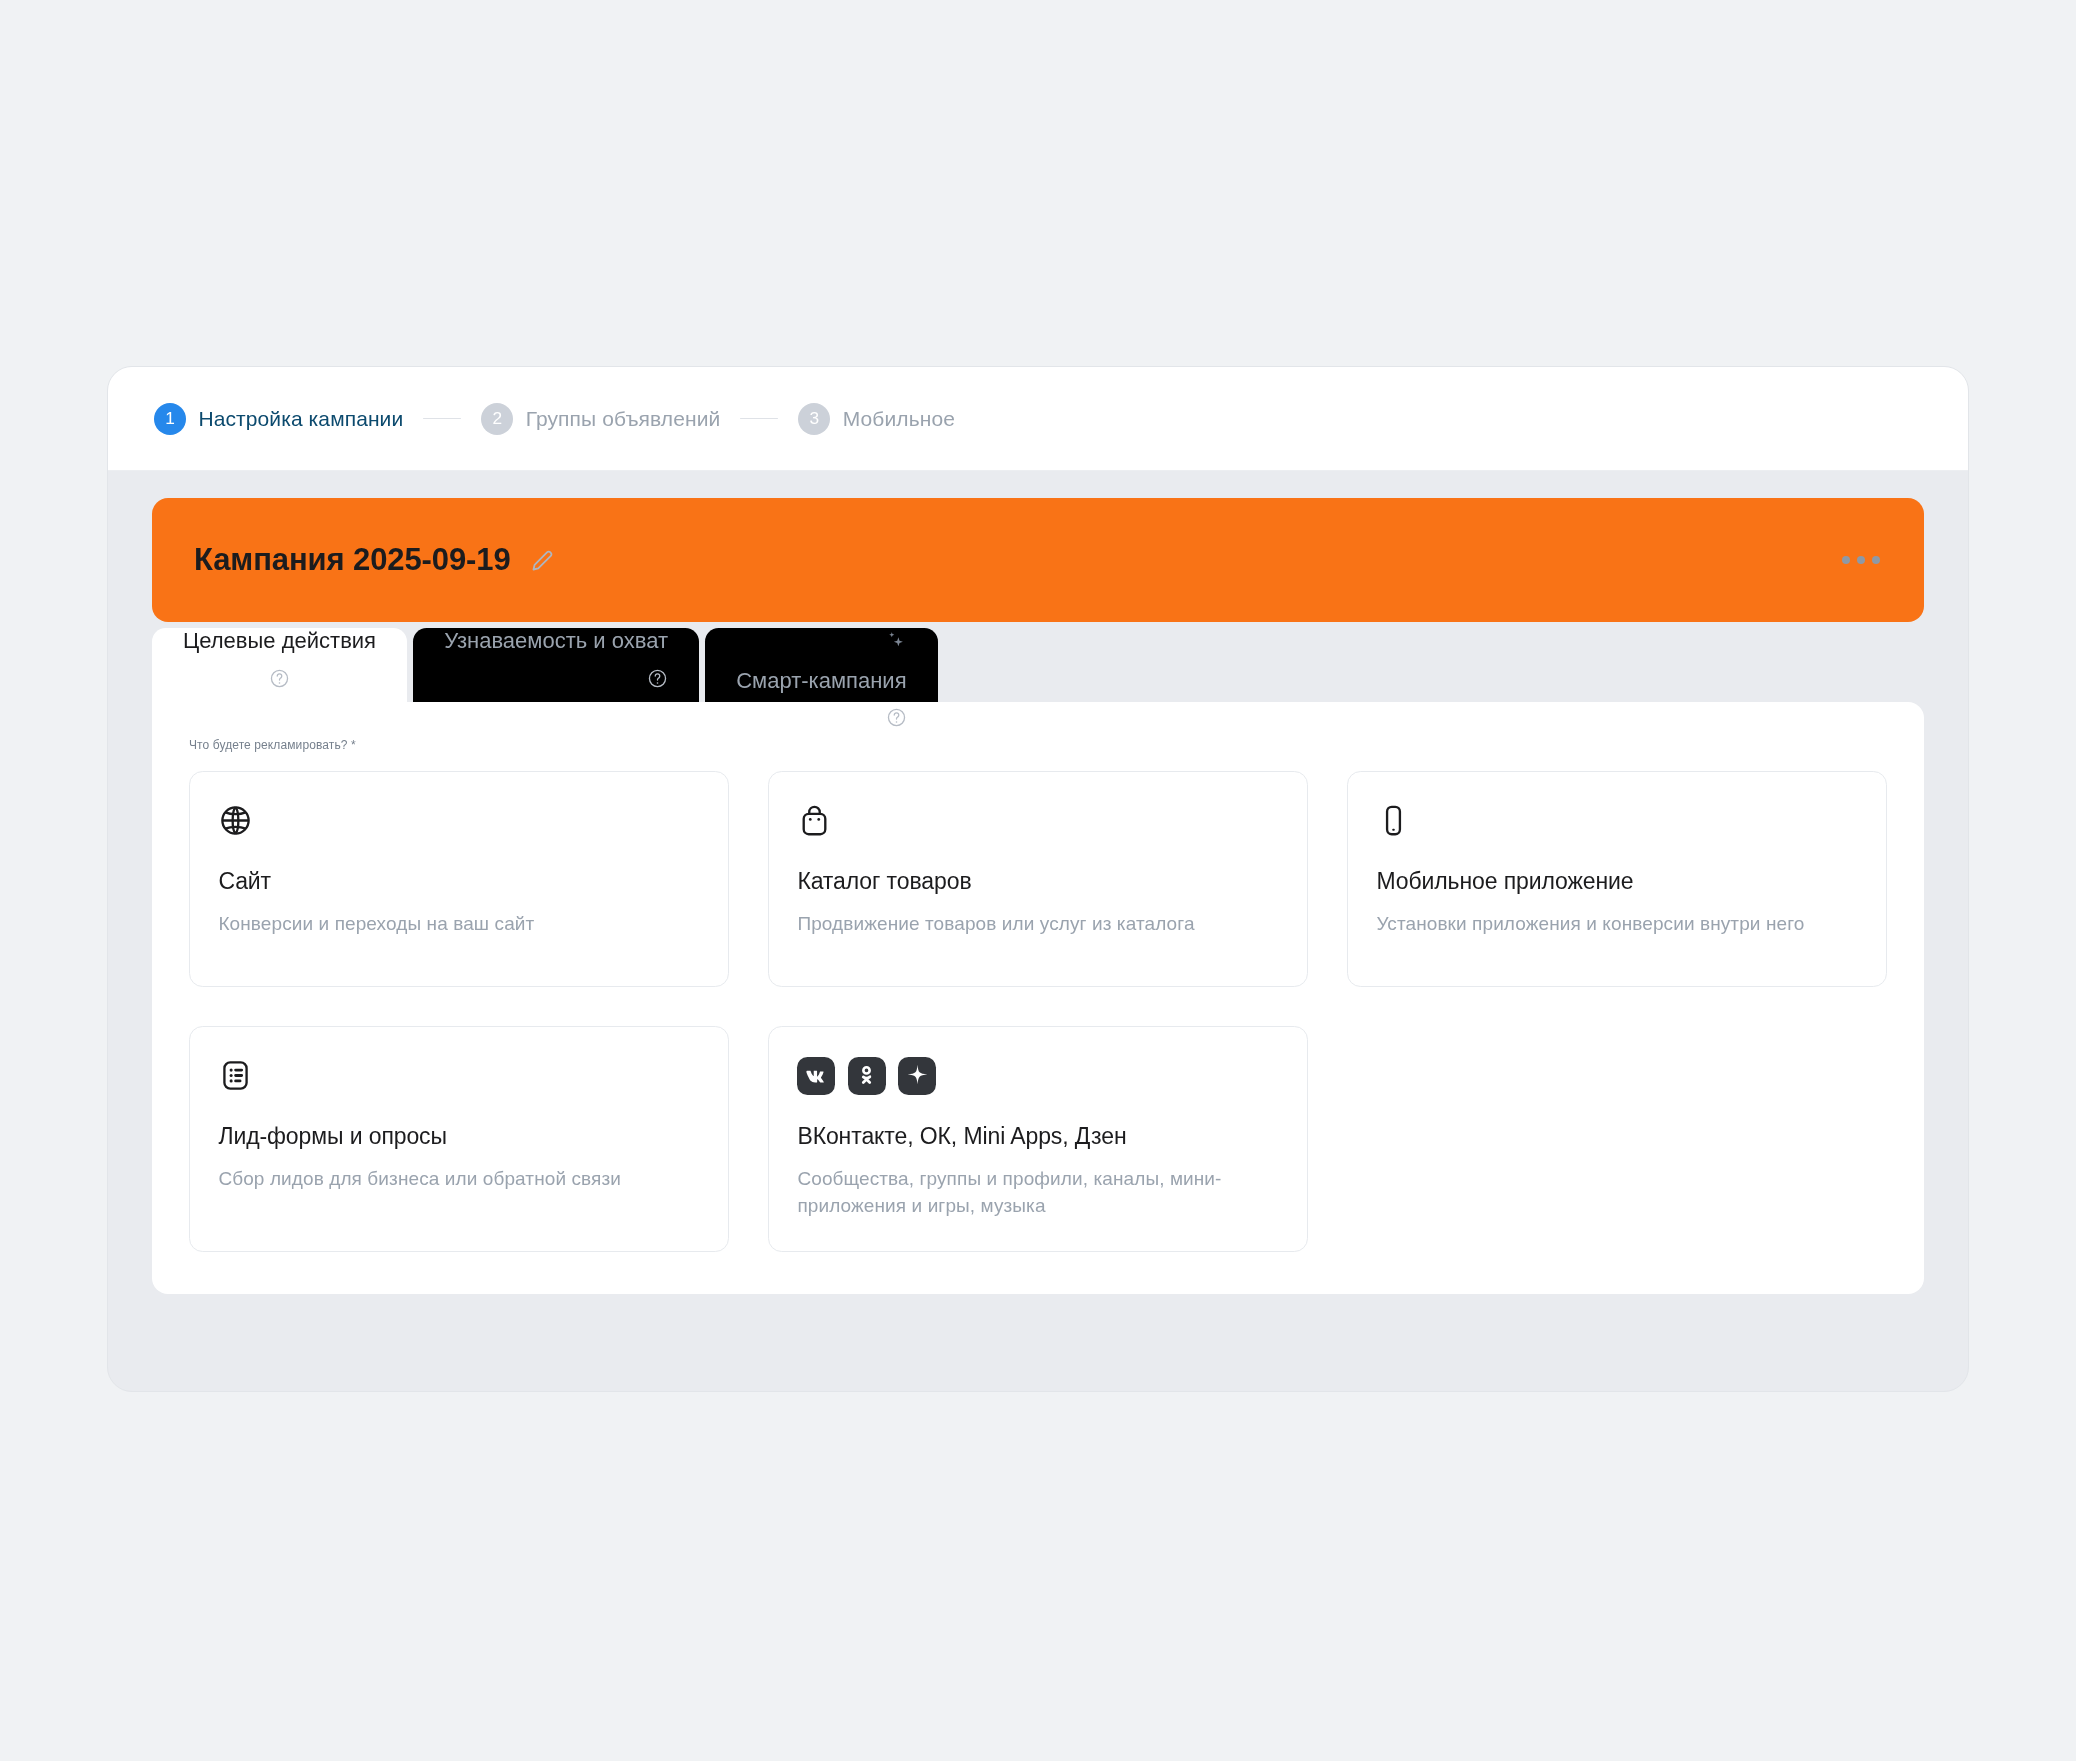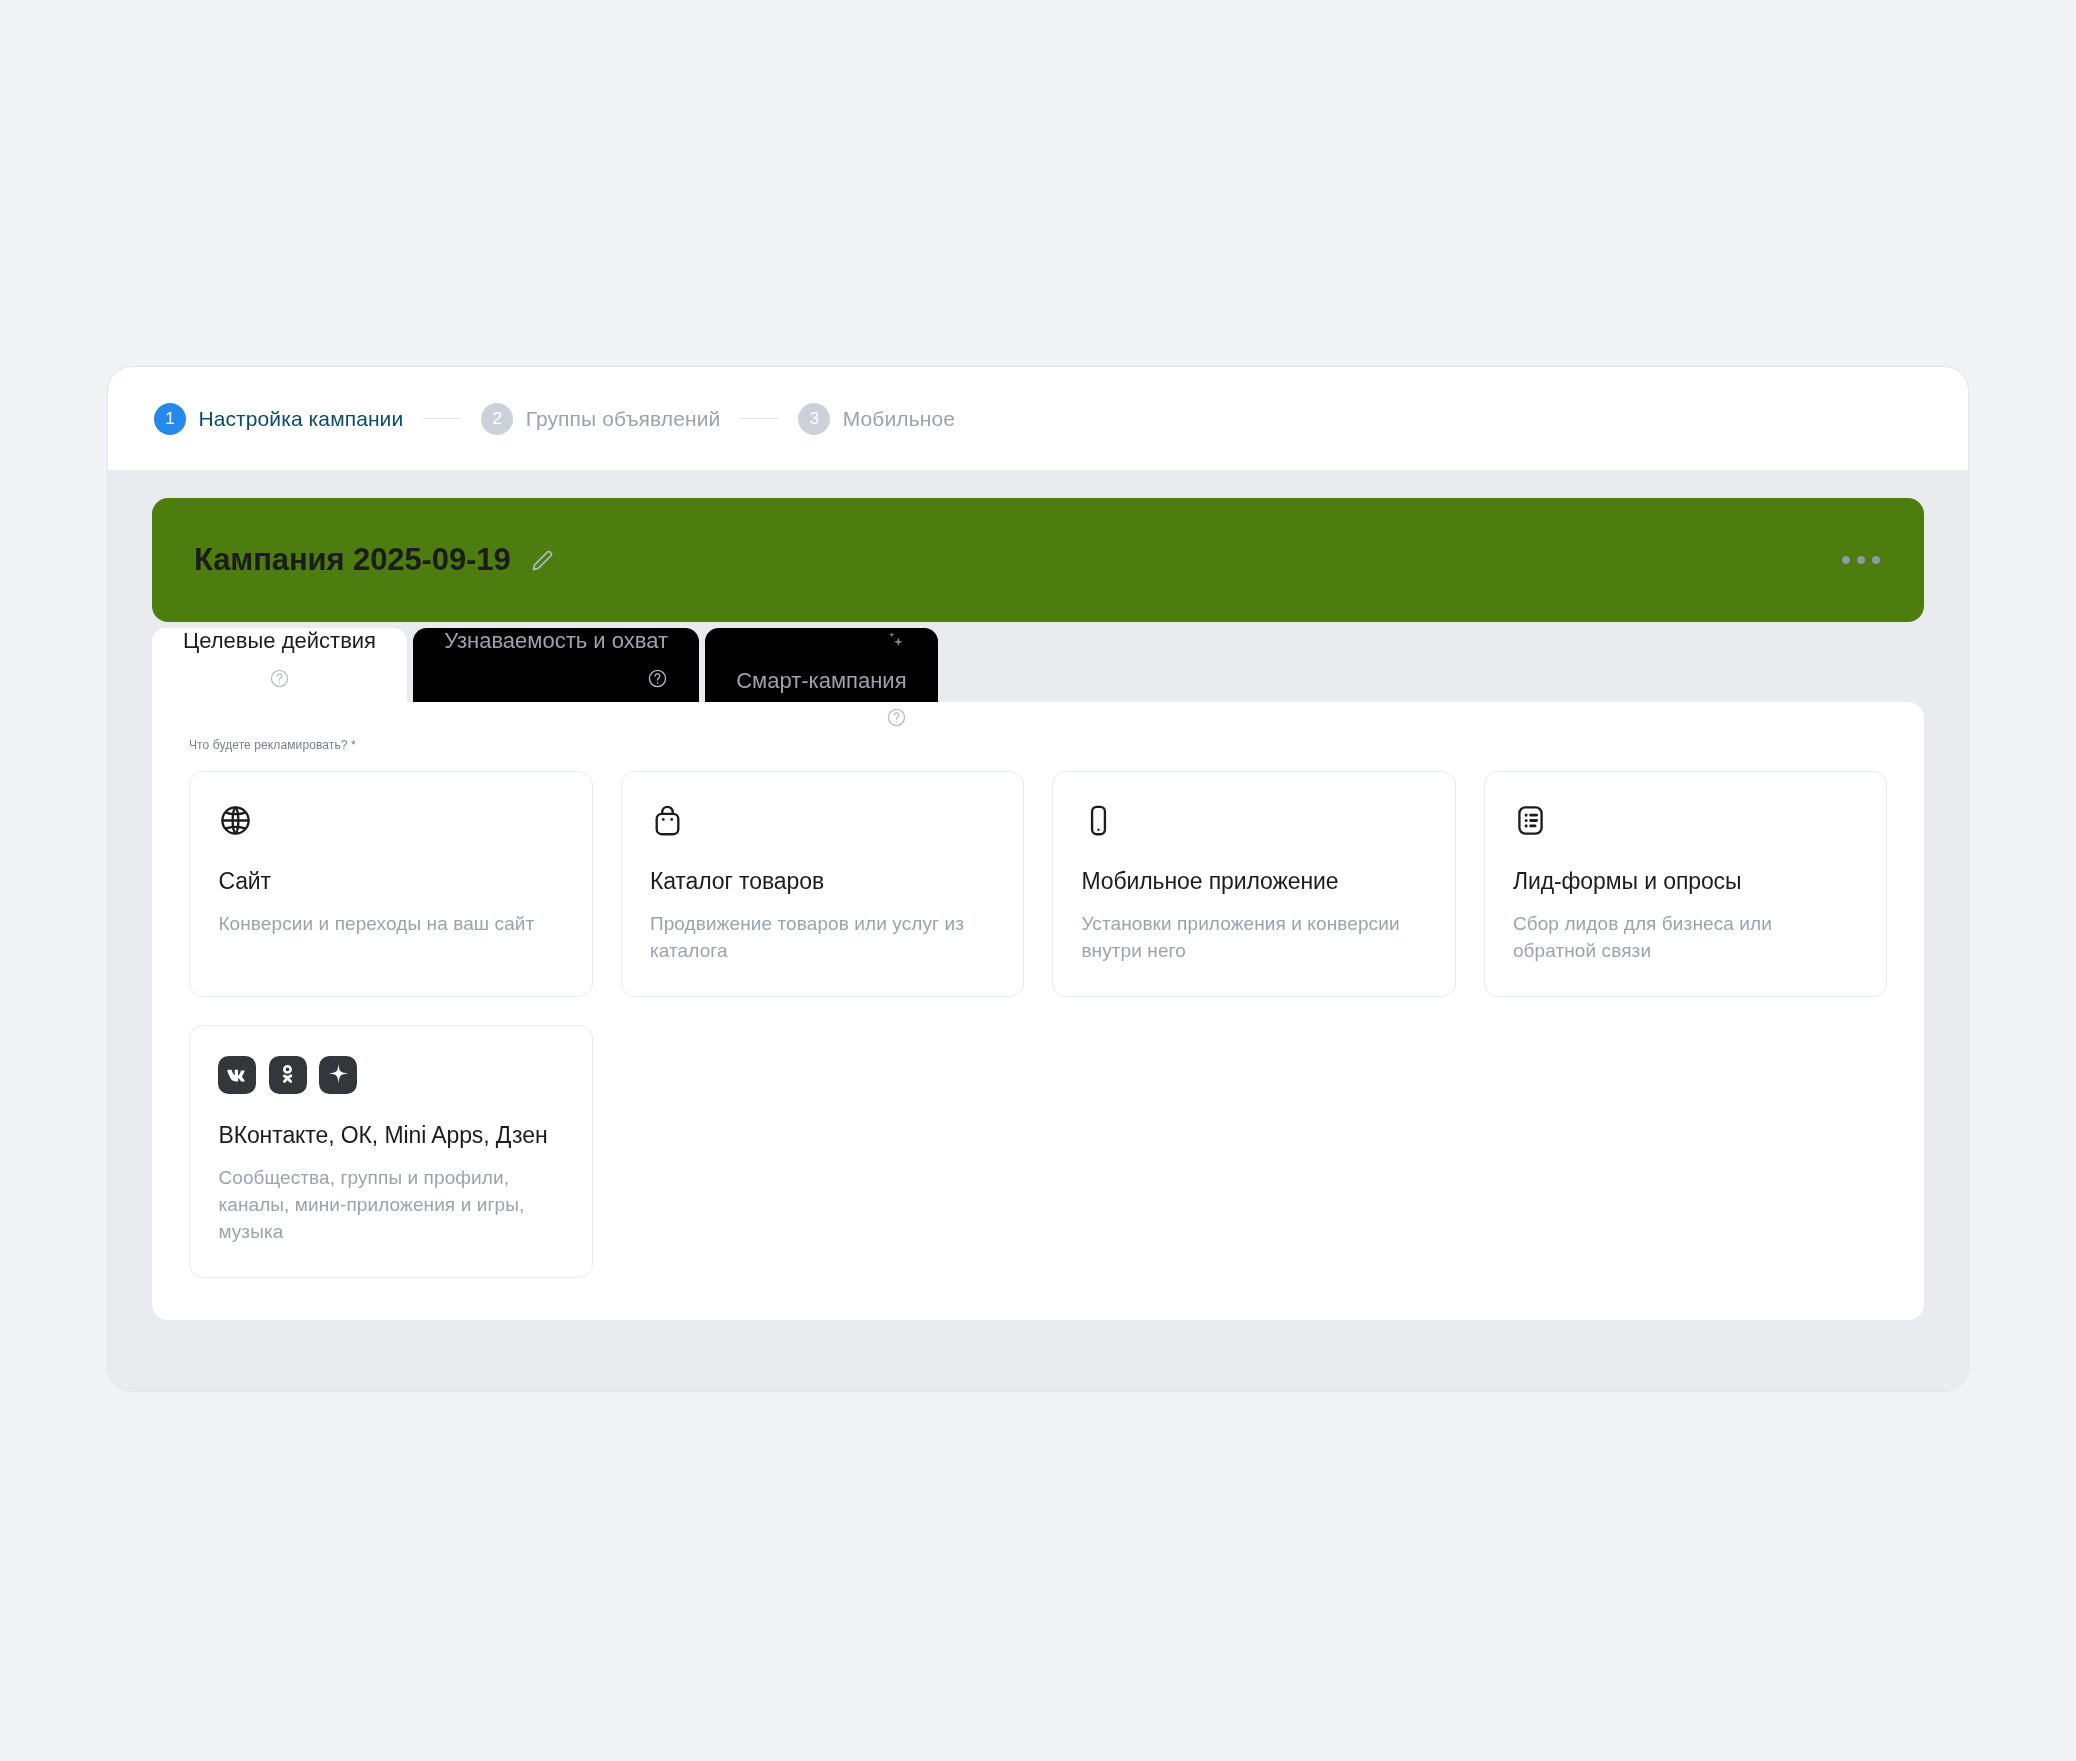--- a/index.html
+++ b/index.html
@@ -44,21 +44,21 @@
   .step-label { font-size: 21px; letter-spacing: 0.1px; white-space: nowrap; }
   .step-label.active { color: #0c4a6e; }
   .step-label.inactive { color: #9aa3ae; }
   .step-sep { width: 38px; height: 1.9px; background: #dfe2e7; margin: 0 20px; border-radius: 1.2px; flex: none; }
 
   
   .body-area { padding: 27px 44px 0 44px; }
 
   
   .title-card {
-    background: #4d7c0f;
+    background: #f97316;
     border-radius: 16px;
     height: 124px;
     display: flex; align-items: center;
     padding: 0 38px 0 42px;
     justify-content: space-between;
   }
   .title-left { display: flex; align-items: center; gap: 18.5px; }
   .title-text { font-size: 31px; font-weight: 700; color: #1c1c1e; letter-spacing: -0.1px; }
   .pencil { width: 27px; height: 27px; flex: none; }
   .dots { display: flex; gap: 6.8px; align-items: center; padding: 11px 6.2px; }
@@ -81,21 +81,21 @@
   .sparkle-icon { width: 26px; height: 26px; flex: none; margin-right: -2.5px; }
 
   
   .panel {
     background: #ffffff;
     border-radius: 0 16px 16px 16px;
     padding: 36px 37px 42px 37px;
   }
   .field-label { font-size: 12px; color: #76808d; margin-bottom: 19px; letter-spacing: 0.1px; }
 
-  .grid { display: grid; grid-template-columns: repeat(4, 1fr); gap: 28px; margin-top: 16px; }
+  .grid { display: grid; grid-template-columns: repeat(3, 1fr); gap: 39px; margin-top: 16px; }
   .option-card {
     border: 1.2px solid #e7eaee;
     border-radius: 13.6px;
     padding: 27px 28.4px 31px 28.4px;
     min-height: 216px;
     background: #fff;
     cursor: pointer;
   }
   .card-icon { height: 43px; margin-bottom: 26px; display: flex; align-items: center; gap: 12.4px; }
   .card-title { font-size: 23px; color: #1c1c1e; margin-bottom: 16px; letter-spacing: -0.1px; }

